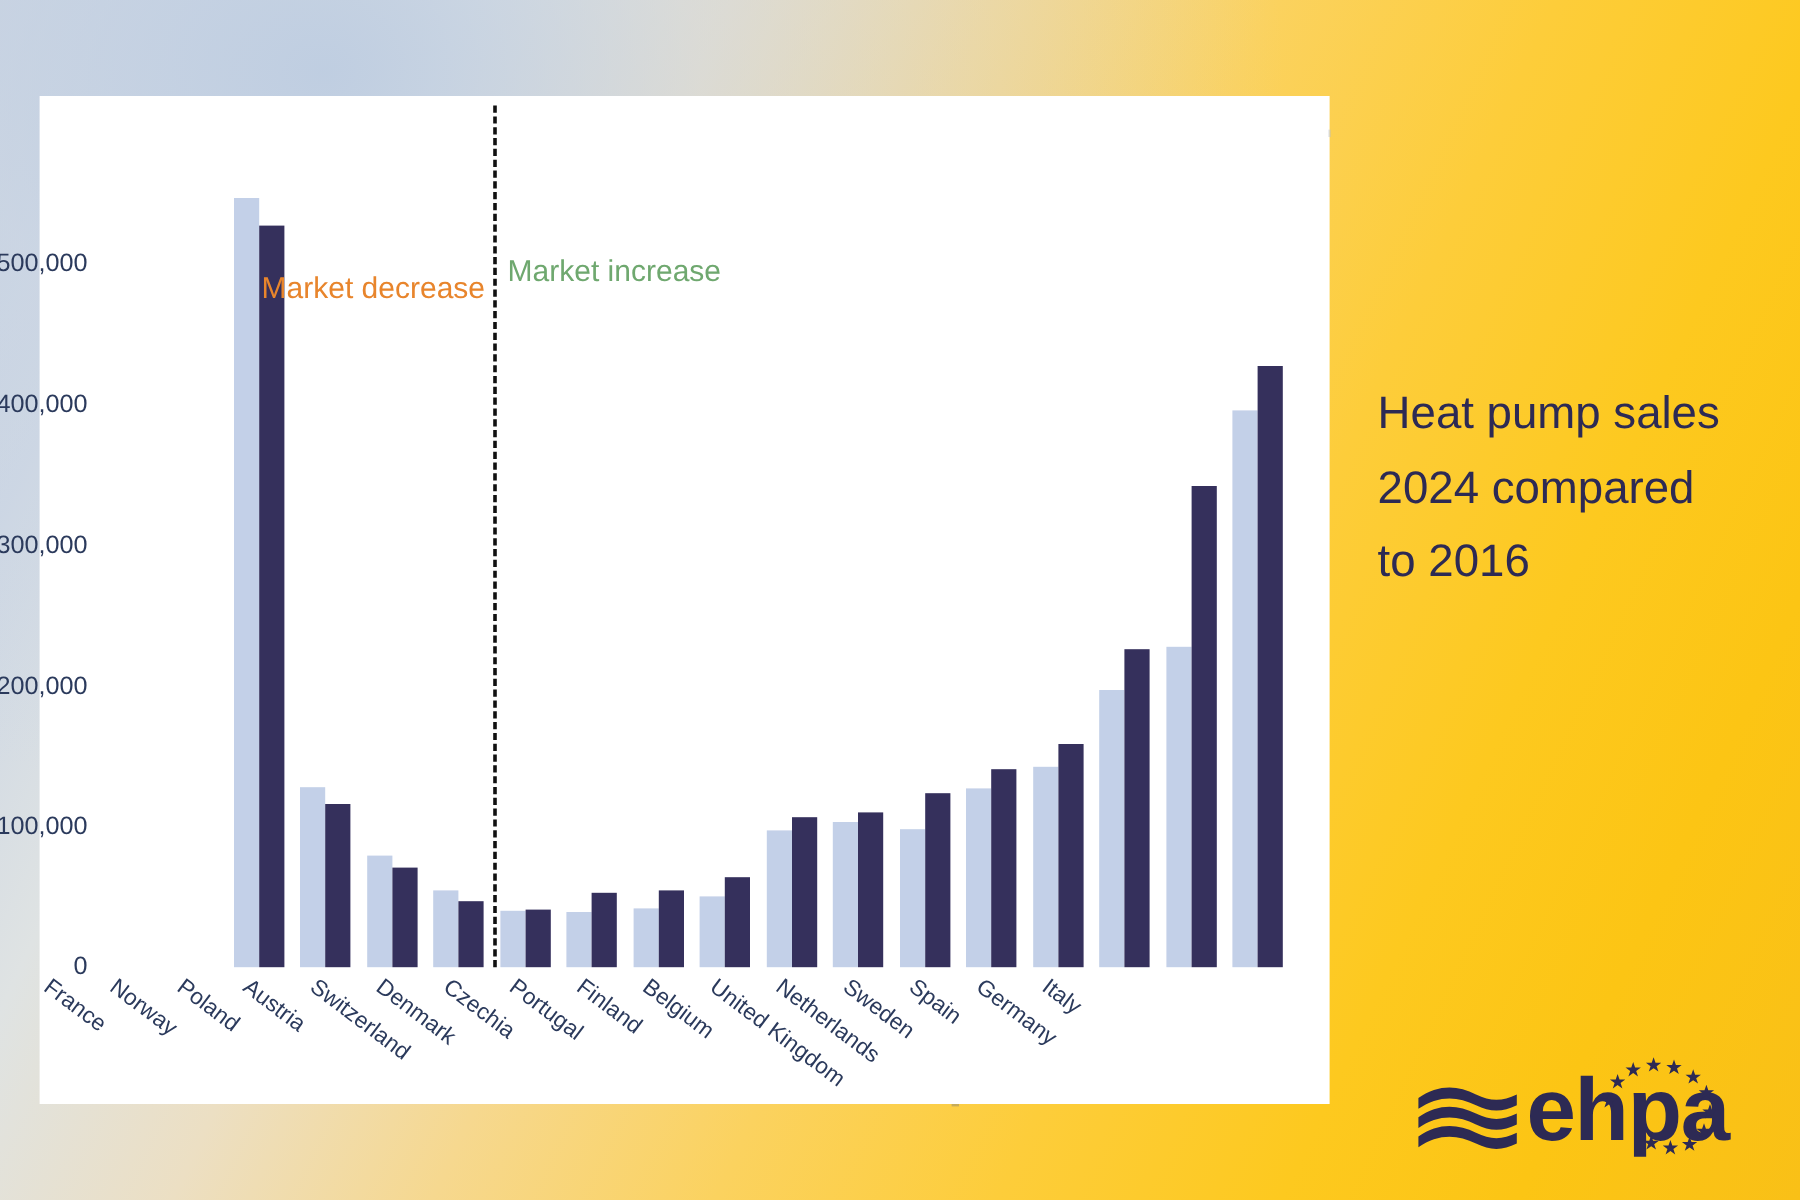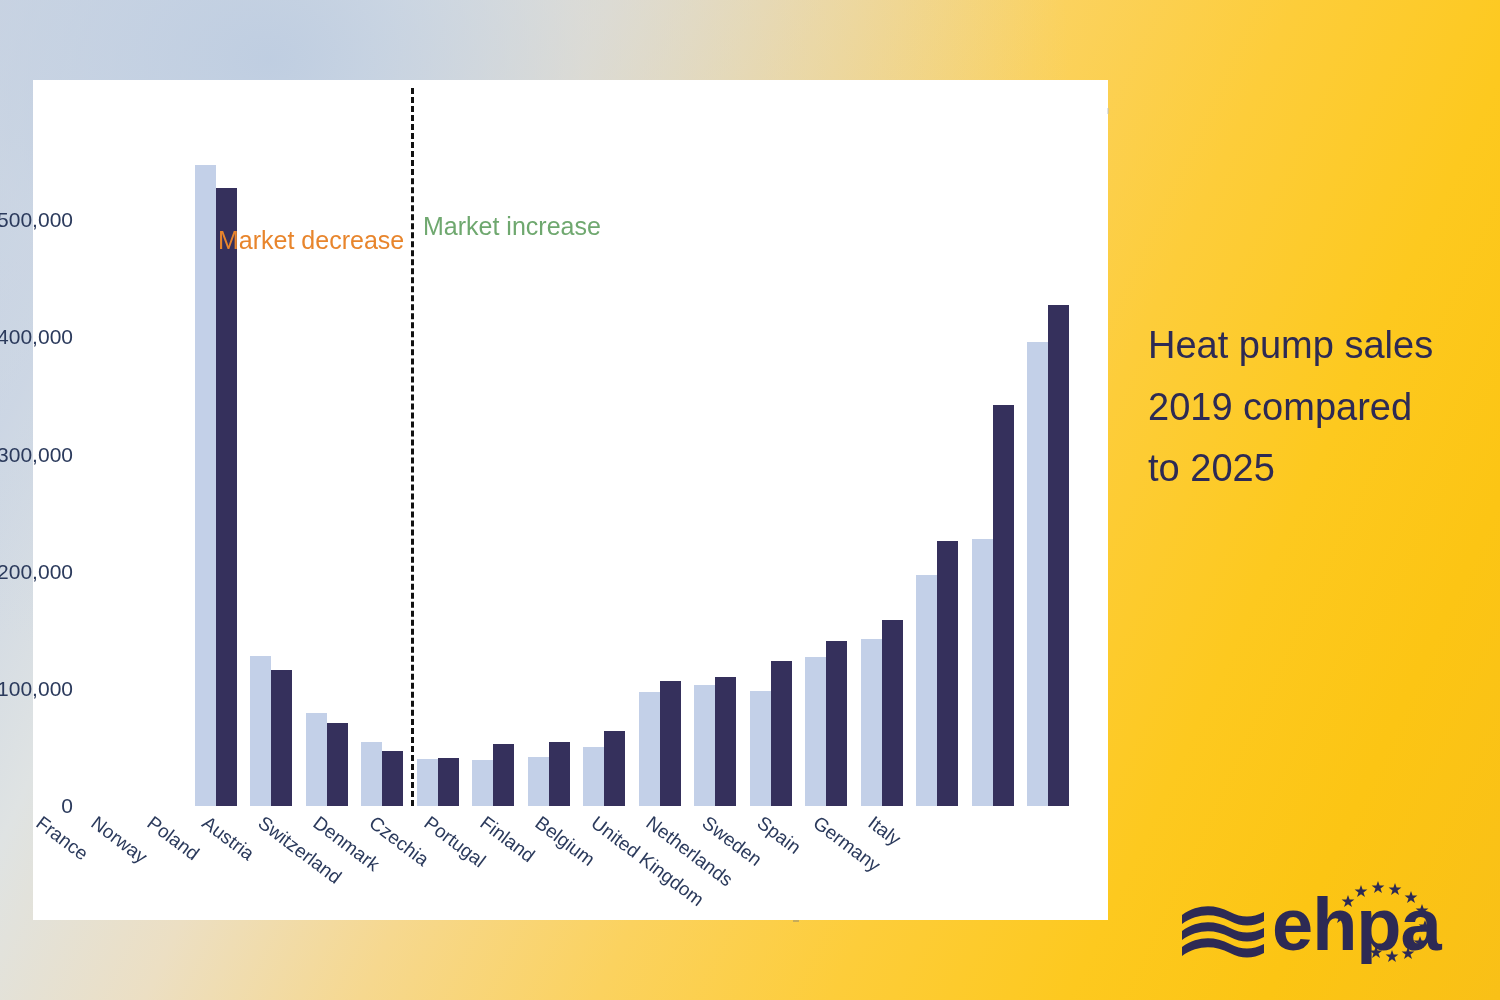--- a/index.html
+++ b/index.html
@@ -235,21 +235,21 @@
       <div class="xlabel" style="left: 511.25px; top: 732px;">Belgium</div>
       <div class="xlabel" style="left: 566.75px; top: 732px;">United Kingdom</div>
       <div class="xlabel" style="left: 622.25px; top: 732px;">Netherlands</div>
       <div class="xlabel" style="left: 677.75px; top: 732px;">Sweden</div>
       <div class="xlabel" style="left: 733.25px; top: 732px;">Spain</div>
       <div class="xlabel" style="left: 788.75px; top: 732px;">Germany</div>
       <div class="xlabel" style="left: 844.25px; top: 732px;">Italy</div>
     </div>
 </div>
 
-<div id="side-title">Heat pump sales 2019 compared to 2025</div>
+<div id="side-title">Heat pump sales 2024 compared to 2016</div>
 
 <div id="logo">
   <svg viewBox="0 0 270 96" width="270" height="96" aria-hidden="true">
     <g fill="#2d2a54">
 
       <path d="M2,47 C18,36 34,36 50,44 C62,50 72,50 84,44 L84,53 C72,59 62,59 50,53 C34,45 18,45 2,56 Z"></path>
       <path d="M2,63 C18,52 34,52 50,60 C62,66 72,66 84,60 L84,69 C72,75 62,75 50,69 C34,61 18,61 2,72 Z"></path>
       <path d="M2,79 C18,68 34,68 50,76 C62,82 72,82 84,76 L84,85 C72,91 62,91 50,85 C34,77 18,77 2,88 Z"></path>
 
       <text x="92" y="82" font-family="'Liberation Sans', sans-serif" font-size="74" font-weight="bold" letter-spacing="-1">ehpa</text>

